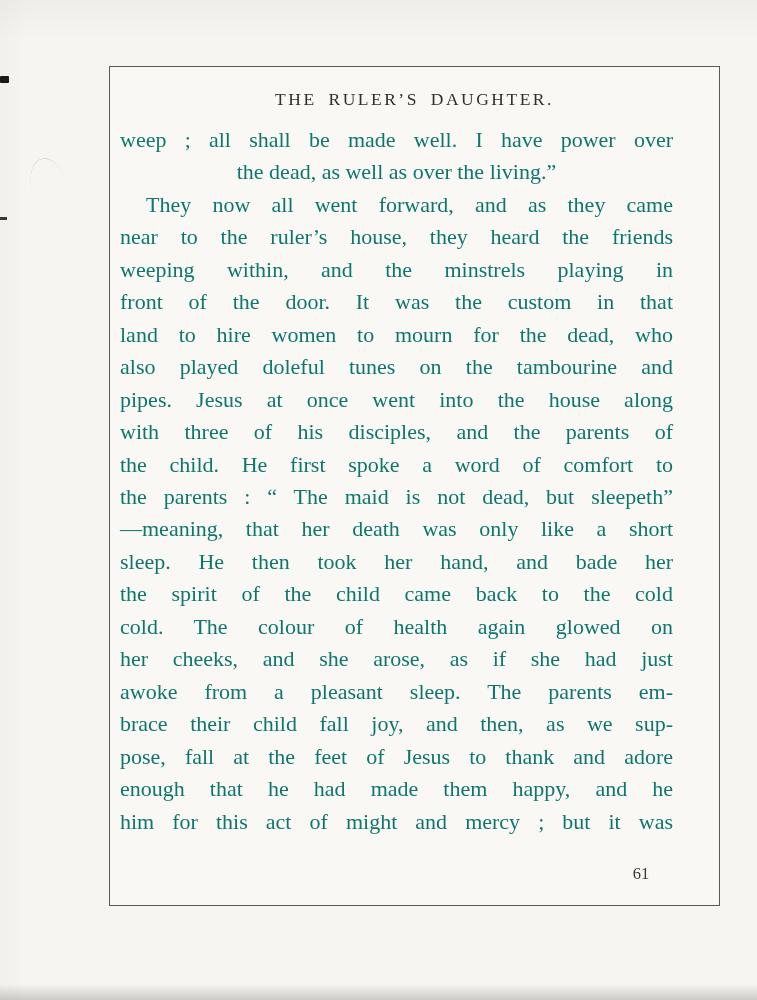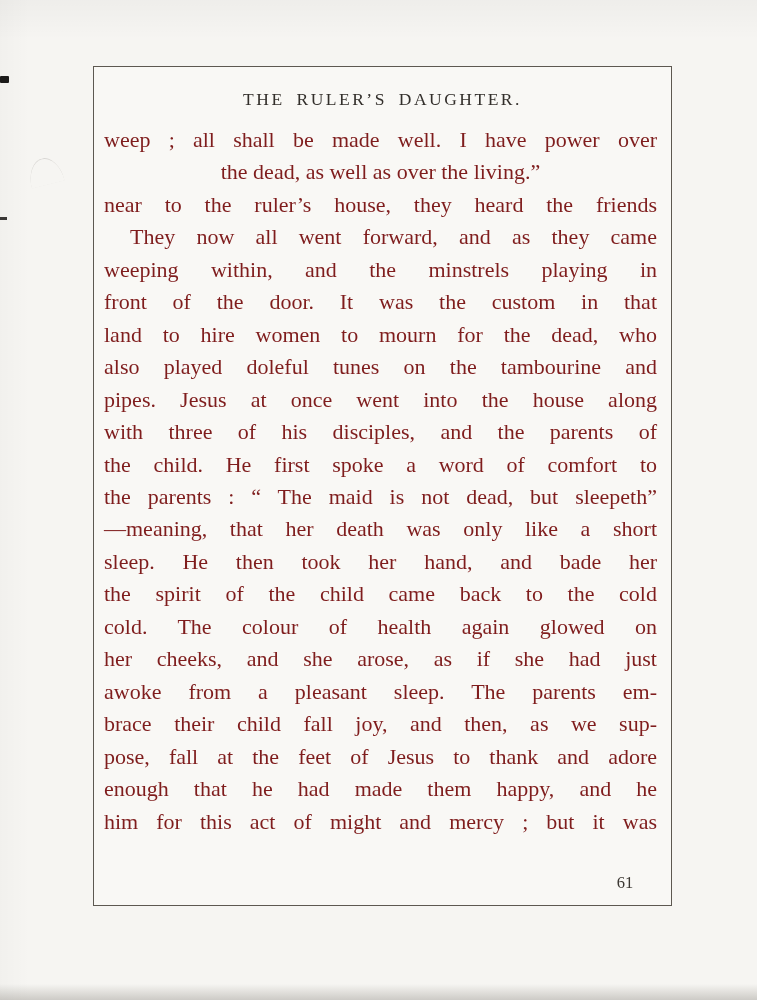--- a/index.html
+++ b/index.html
@@ -11,54 +11,54 @@
     position: relative;
     width: 757px; height: 1000px;
     background:
       linear-gradient(to bottom, rgba(0,0,0,0.03), rgba(0,0,0,0) 40px),
       linear-gradient(to right, rgba(0,0,0,0.02), rgba(0,0,0,0) 30px),
       #f6f5f2;
     overflow: hidden;
   }
   .frame {
     position: absolute;
-    left: 93px; top: 66px;
+    left: 109px; top: 66px;
     width: 577px; height: 838px;
     border: 1px solid #5d5851;
     background: #f9f8f5;
+    padding-left: 32px;
   }
   .title {
     position: absolute;
     top: 22px; left: 0; right: 0;
     text-align: center;
     font-size: 17.5px;
     letter-spacing: 2.5px;
     word-spacing: 5px;
     color: #332f2b;
   }
   .textcol {
     position: absolute;
     left: 10px; top: 57px;
     width: 553px;
     font-size: 22px;
     line-height: 32.45px;
-    color: #7f1d1d;
+    color: #0f766e;
   }
   .line { width: 553px; }
   .line.justify { text-align: justify; text-align-last: justify; }
   .line.plain { text-align: center; }
   .line.indent { text-indent: 26px; }
   .pagenum {
     position: absolute;
     left: 516px; top: 797px;
     width: 30px;
     text-align: center;
     font-size: 16.5px;
     color: #3c3833;
-    margin-top: 9px;
   }
   .mark { position: absolute; background: #1c1b1a; }
   .mark1 { left: 0; top: 76px; width: 9px; height: 7px; border-radius: 1px; }
   .mark2 { left: 0; top: 217px; width: 7px; height: 3px; background: #3a3836; }
   .scratch {
     position: absolute;
     left: 28px; top: 158px;
     width: 34px; height: 26px;
     border: none;
     border-top: 1.5px solid rgba(90,85,78,0.18);
@@ -79,22 +79,22 @@
   <div class="mark mark1"></div>
   <div class="mark mark2"></div>
   <div class="scratch"></div>
 
   <div class="frame">
     <div class="title">THE RULER’S DAUGHTER.</div>
 
     <div class="textcol" id="textcol">
         <div class="line justify">weep ; all shall be made well.  I have power over</div>
         <div class="line plain">the dead, as well as over the living.”</div>
+        <div class="line justify indent">They now all went forward, and as they came</div>
         <div class="line justify">near to the ruler’s house, they heard the friends</div>
-        <div class="line justify indent">They now all went forward, and as they came</div>
         <div class="line justify">weeping within, and the minstrels playing in</div>
         <div class="line justify">front of the door.  It was the custom in that</div>
         <div class="line justify">land to hire women to mourn for the dead, who</div>
         <div class="line justify">also played doleful tunes on the tambourine and</div>
         <div class="line justify">pipes.  Jesus at once went into the house along</div>
         <div class="line justify">with three of his disciples, and the parents of</div>
         <div class="line justify">the child.  He first spoke a word of comfort to</div>
         <div class="line justify">the parents : “ The maid is not dead, but sleepeth”</div>
         <div class="line justify">—meaning, that her death was only like a short</div>
         <div class="line justify">sleep.  He then took her hand, and bade her</div>

